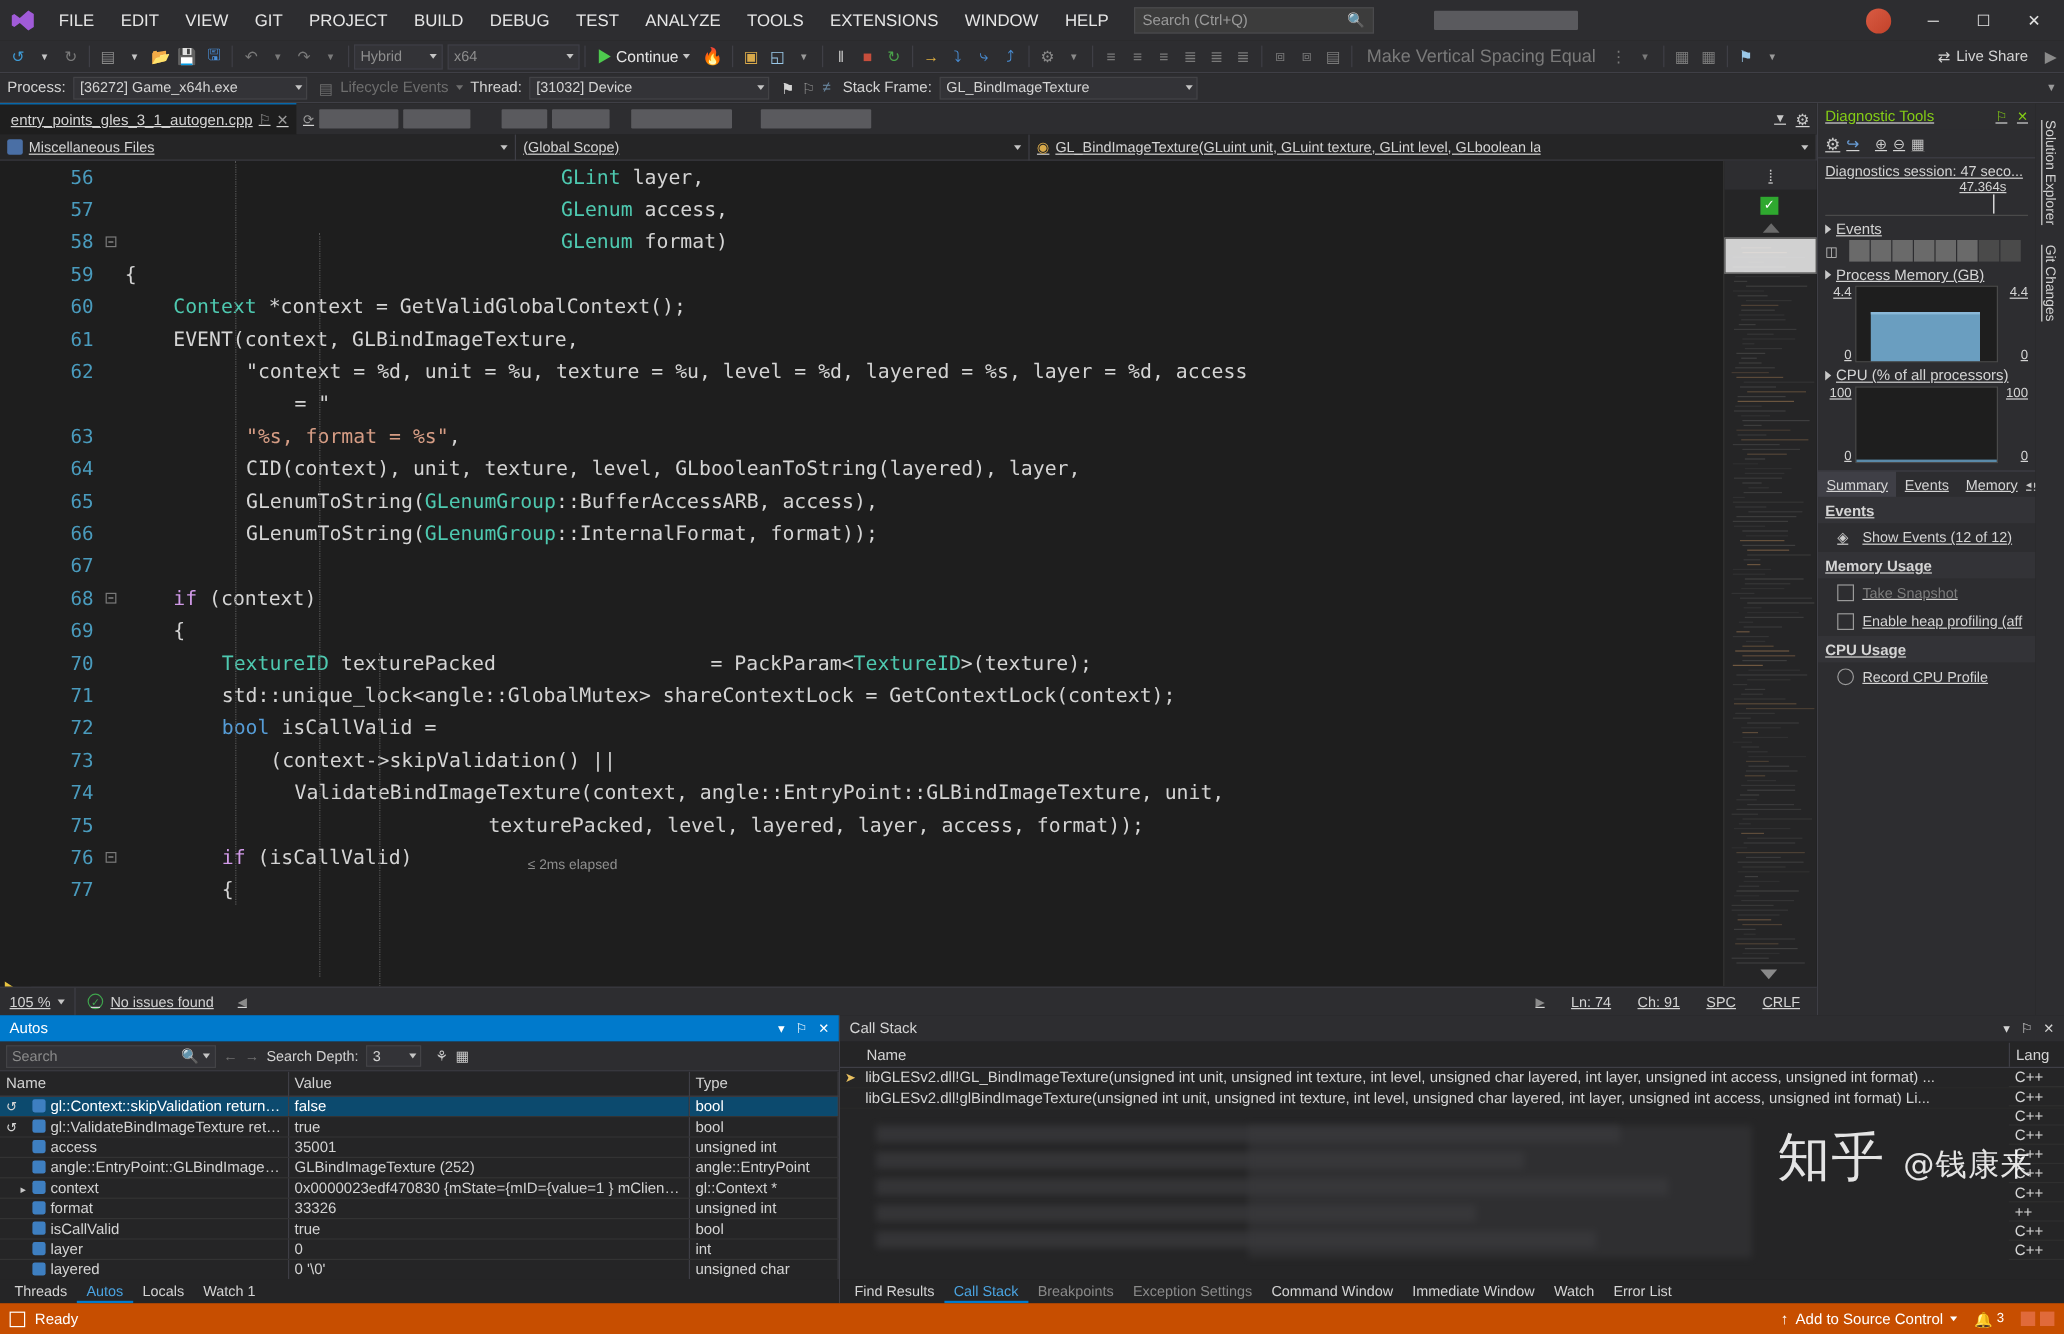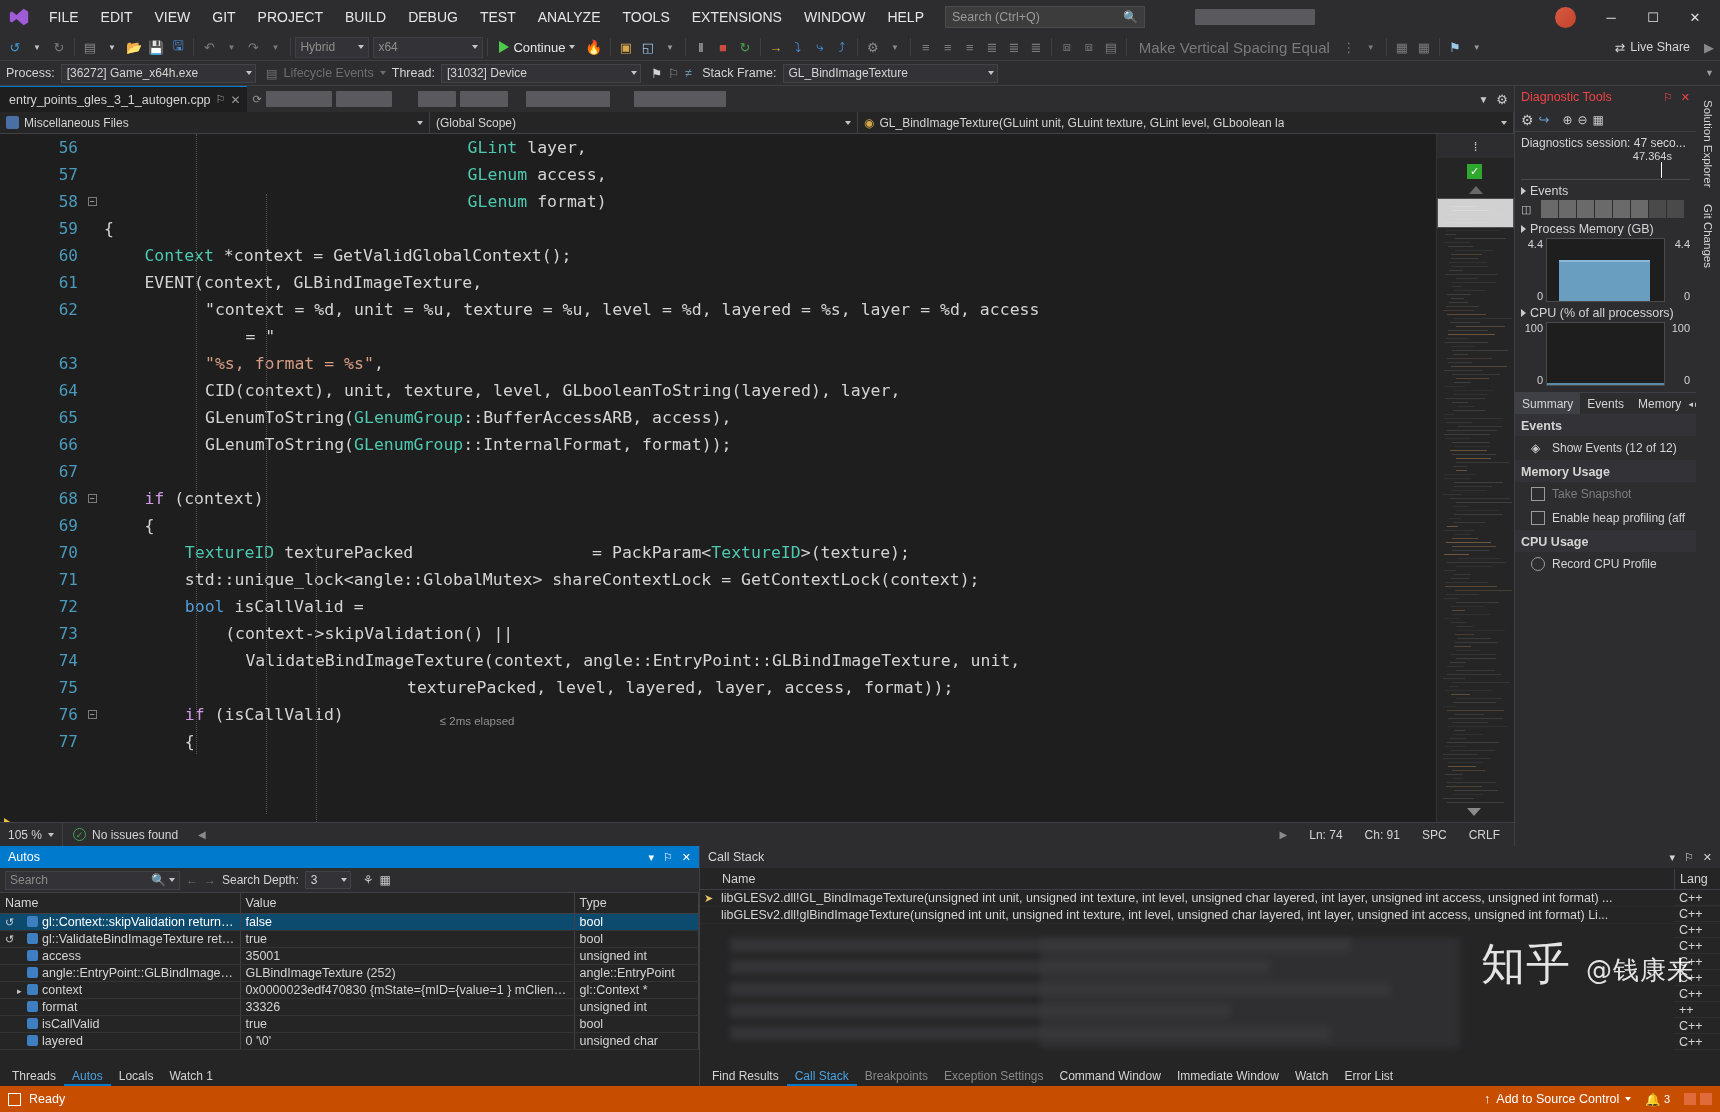--- a/index.html
+++ b/index.html
@@ -69,21 +69,21 @@
   }
   .db-label{color:#d4d4d4;white-space:nowrap;}
   .db-combo{
     height:19px;background:#333337;border:1px solid #434346;color:#d4d4d4;font-size:12px;
     display:flex;align-items:center;padding:0 3px 0 5px;justify-content:space-between;
   }
   .db-combo .dv{padding-right:10px;white-space:nowrap;overflow:hidden;}
   .db-dis{color:#6e6e6e;}
 
   
-  .mainrow{display:flex;flex:1 1 auto;min-height:0;}
+  .mainrow{display:flex;flex:1 1 auto;min-height:0;text-decoration:underline;}
   .leftcol{display:flex;flex-direction:column;flex:1 1 auto;min-width:0;}
   .rightdock{width:182px;flex:0 0 182px;background:#2d2d30;border-left:1px solid #3f3f46;display:flex;flex-direction:column;}
   .vtabs{width:24px;flex:0 0 24px;background:#2d2d30;display:flex;flex-direction:column;align-items:center;padding-top:6px;gap:0;}
   .vtab{writing-mode:vertical-rl;font-size:11.5px;color:#d4d4d4;padding:8px 4px;white-space:nowrap;}
 
   
   .editorwrap{display:flex;flex-direction:column;flex:1 1 auto;min-height:0;background:#1e1e1e;}
   .tabstrip{height:26px;background:#2d2d30;display:flex;align-items:stretch;flex:0 0 26px;position:relative;}
   .etab{
     background:#1e1e1e;display:flex;align-items:center;padding:0 6px 0 9px;gap:5px;
@@ -163,21 +163,21 @@
   .btab{padding:0 8px;color:#d4d4d4;height:20px;line-height:20px;}
   .btab.active{color:#4aa3e0;border-bottom:2px solid #007acc;}
   .btab.dim{color:#8a8a8a;}
 
   
   .statusbar{height:26px;background:#c74e00;display:flex;align-items:center;flex:0 0 26px;color:#fff;font-size:12.5px;padding:0 8px;gap:8px;}
   .sq{width:13px;height:13px;border:1.5px solid #fff;}
   .sb-r{margin-left:auto;display:flex;align-items:center;gap:14px;}
 
   
-  .dt-head{height:22px;display:flex;align-items:center;padding:0 6px;font-size:12.5px;color:#ef4444;flex:0 0 22px;background:#2d2d30;}
+  .dt-head{height:22px;display:flex;align-items:center;padding:0 6px;font-size:12.5px;color:#84cc16;flex:0 0 22px;background:#2d2d30;}
   .dt-head .r{margin-left:auto;display:flex;gap:8px;font-size:11px;}
   .dt-tools{height:24px;display:flex;align-items:center;gap:5px;padding:0 6px;flex:0 0 24px;border-bottom:1px solid #3f3f46;color:#c8c8c8;}
   .dt-session{font-size:12px;color:#d4d4d4;padding:4px 6px 0 6px;}
   .dt-timebar{height:16px;margin:2px 6px 0 6px;position:relative;border-bottom:1px solid #4a4a4a;}
   .dt-sec{position:relative;font-size:11px;color:#d4d4d4;text-align:right;padding-right:24px;}
   .dt-group{font-size:12.5px;color:#d4d4d4;padding:4px 6px 2px 6px;display:flex;align-items:center;gap:4px;}
   .tri{width:0;height:0;border-top:4px solid transparent;border-bottom:4px solid transparent;border-left:5px solid #c8c8c8;}
   .evt-strip{height:18px;margin:0 6px;display:flex;gap:1px;align-items:stretch;}
   .evt-cell{flex:1;background:#6a6a6a;}
   .chartbox{margin:0 6px;display:flex;gap:3px;align-items:stretch;}
@@ -751,20 +751,25 @@
                 <td><span class="ic-ret"></span><span class="ic-exp"></span><span class="ic-dot"></span>format</td>
                 <td>33326</td>
                 <td>unsigned int</td>
               </tr>
               <tr>
                 <td><span class="ic-ret"></span><span class="ic-exp"></span><span class="ic-dot"></span>isCallValid</td>
                 <td>true</td>
                 <td>bool</td>
               </tr>
               <tr>
+                <td><span class="ic-ret"></span><span class="ic-exp"></span><span class="ic-dot"></span>layer</td>
+                <td>0</td>
+                <td>int</td>
+              </tr>
+              <tr>
                 <td><span class="ic-ret"></span><span class="ic-exp"></span><span class="ic-dot"></span>layered</td>
                 <td>0 '\0'</td>
                 <td>unsigned char</td>
               </tr>
             </tbody>
         </table>
       </div>
       <div class="tabrow">
         <div class="btab">Threads</div>
         <div class="btab active">Autos</div>

